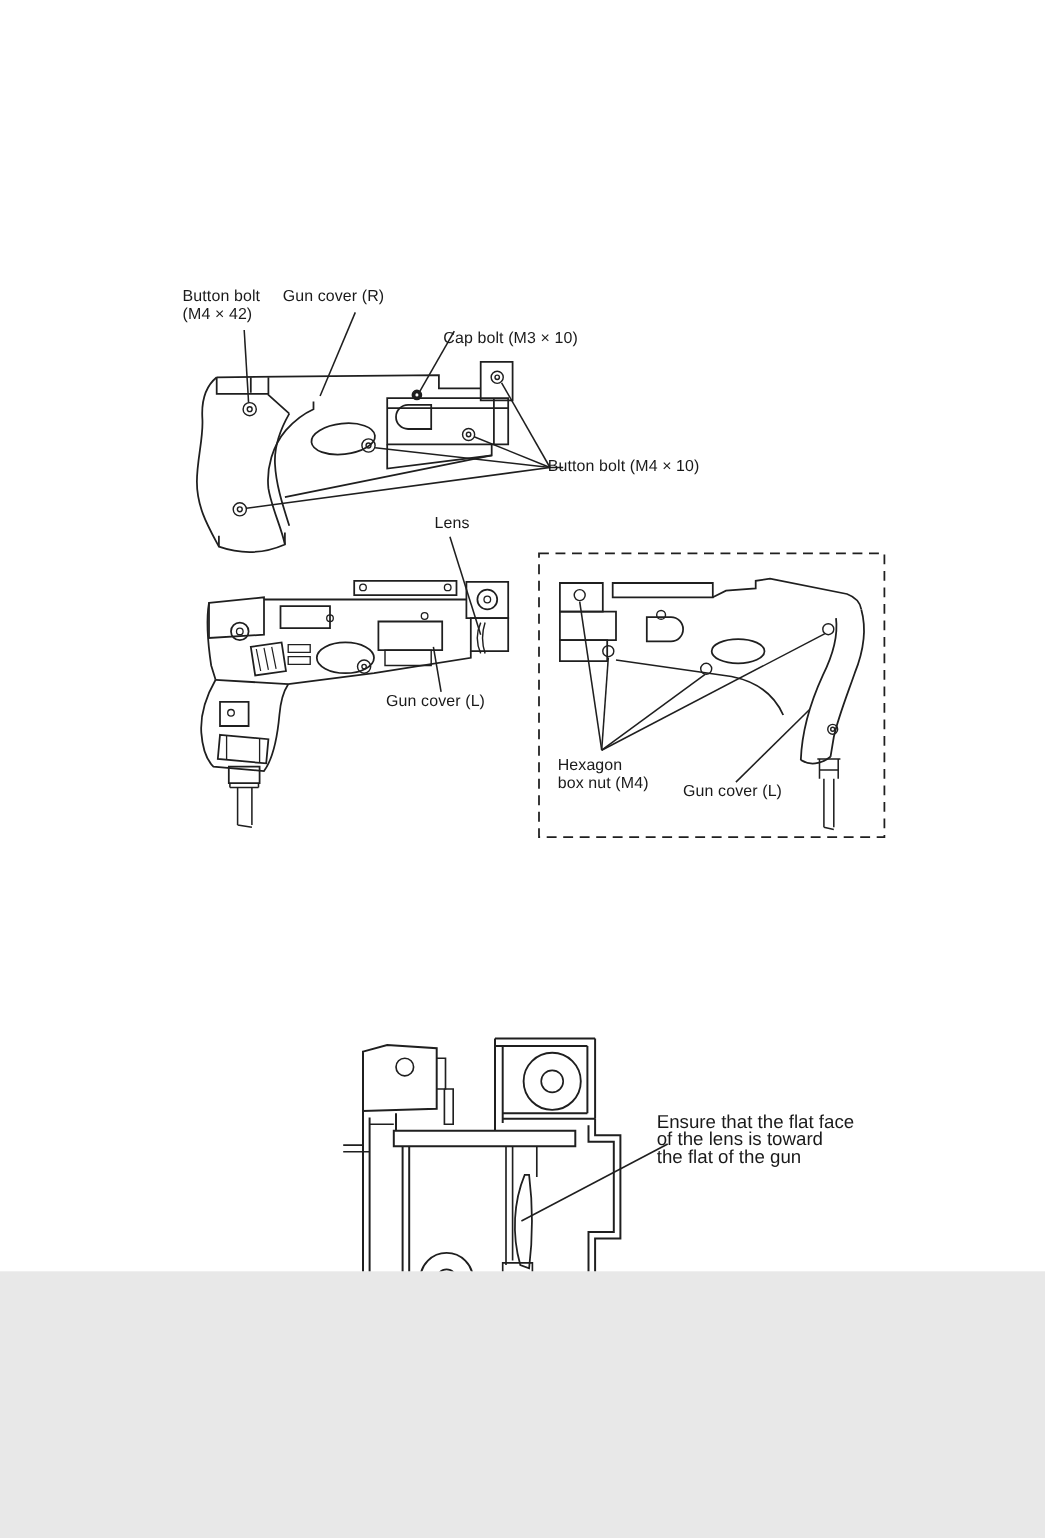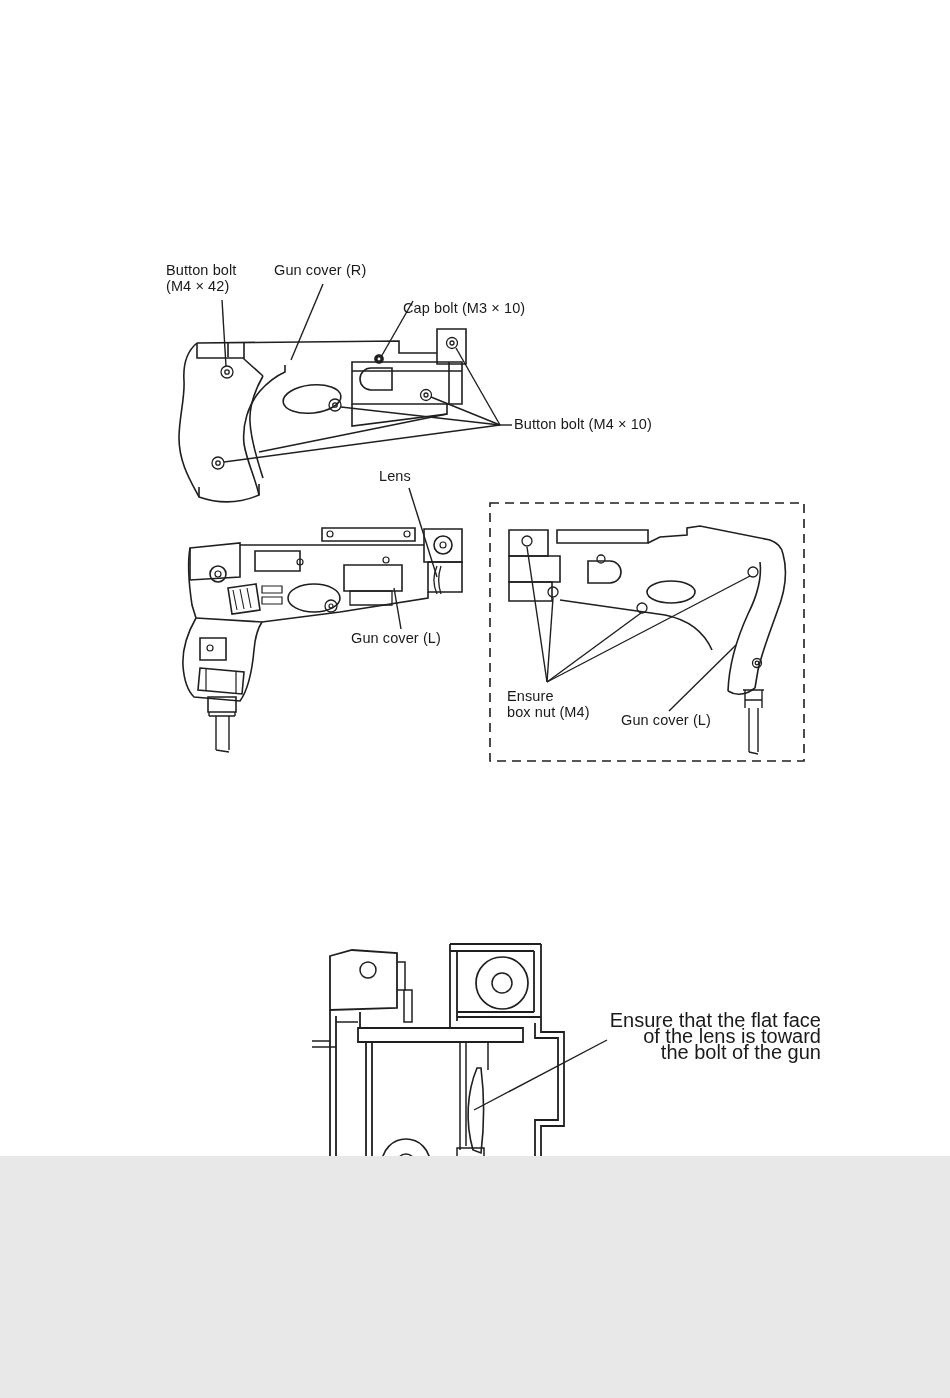--- a/index.html
+++ b/index.html
@@ -16,23 +16,23 @@
   .label{
     position:absolute;
     font-size:14.5px;
     line-height:16px;
     white-space:nowrap;
     letter-spacing:0.1px;
   }
   .label span{display:block;}
   .note{
     position:absolute;
-    font-size:20px;
+    font-size:17px;
     line-height:16px;
-    text-align:right;
+    text-align:left;
   }
   .note span{display:block;white-space:nowrap;}
 </style>
 </head>
 <body>
 
 <div class="page">
 
   <svg class="art" width="950" height="1398" viewBox="0 0 950 1398" fill="none" stroke="#1f1f1f" stroke-width="1.6">
 
@@ -212,36 +212,36 @@
 
       <path d="M607,1040 L474,1110" stroke-width="1.4"></path>
     </g>
   </svg>
 
   <div class="label" style="left:166px;top:262px">
     <span>Button bolt</span>
     <span>(M4 × 42)</span>
   </div>
 
-  <div class="label" style="left:274px;top:262px">Gun cover (R)</div>
+  <div class="label" style="left:257px;top:262px">Gun cover (R)</div>
 
   <div class="label" style="left:403px;top:300px">Cap bolt (M3 × 10)</div>
 
-  <div class="label" style="left:514px;top:416px">Button bolt (M4 × 10)</div>
-
-  <div class="label" style="left:379px;top:468px">Lens</div>
+  <div class="label" style="left:498px;top:416px">Button bolt (M4 × 10)</div>
+
+  <div class="label" style="left:395px;top:468px">Lens</div>
 
   <div class="label" style="left:351px;top:630px">Gun cover (L)</div>
 
   <div class="label" style="left:507px;top:688px">
-    <span>Ensure</span>
+    <span>Hexagon</span>
     <span>box nut (M4)</span>
   </div>
 
   <div class="label" style="left:621px;top:712px">Gun cover (L)</div>
 
   <div class="note" style="left:597px;top:1012px;width:224px">
     <span>Ensure that the flat face</span>
     <span>of the lens is toward</span>
-    <span>the bolt of the gun</span>
+    <span>the flat of the gun</span>
   </div>
 
 </div>
 
 </body></html>

